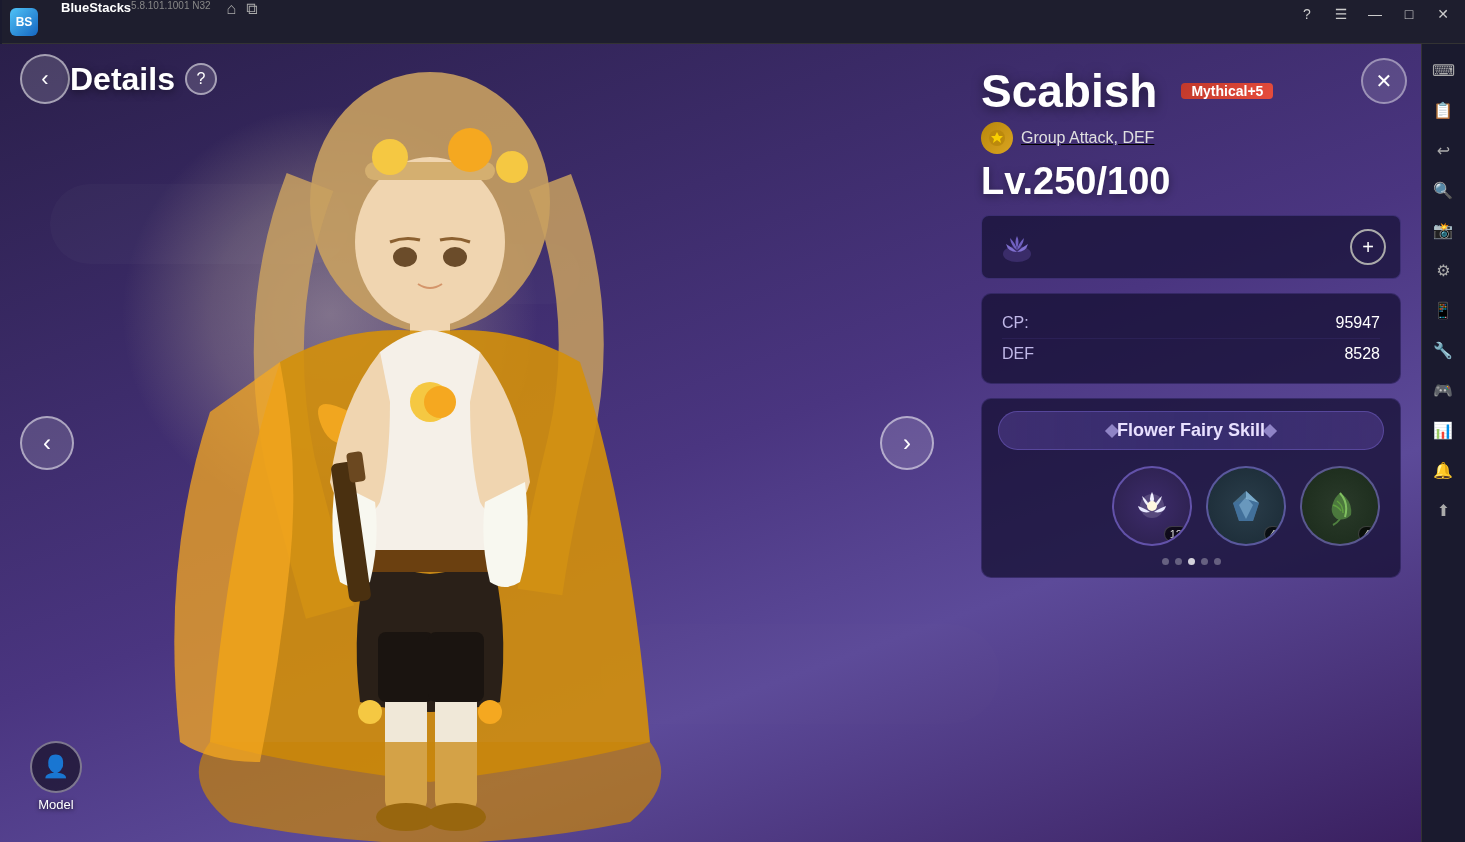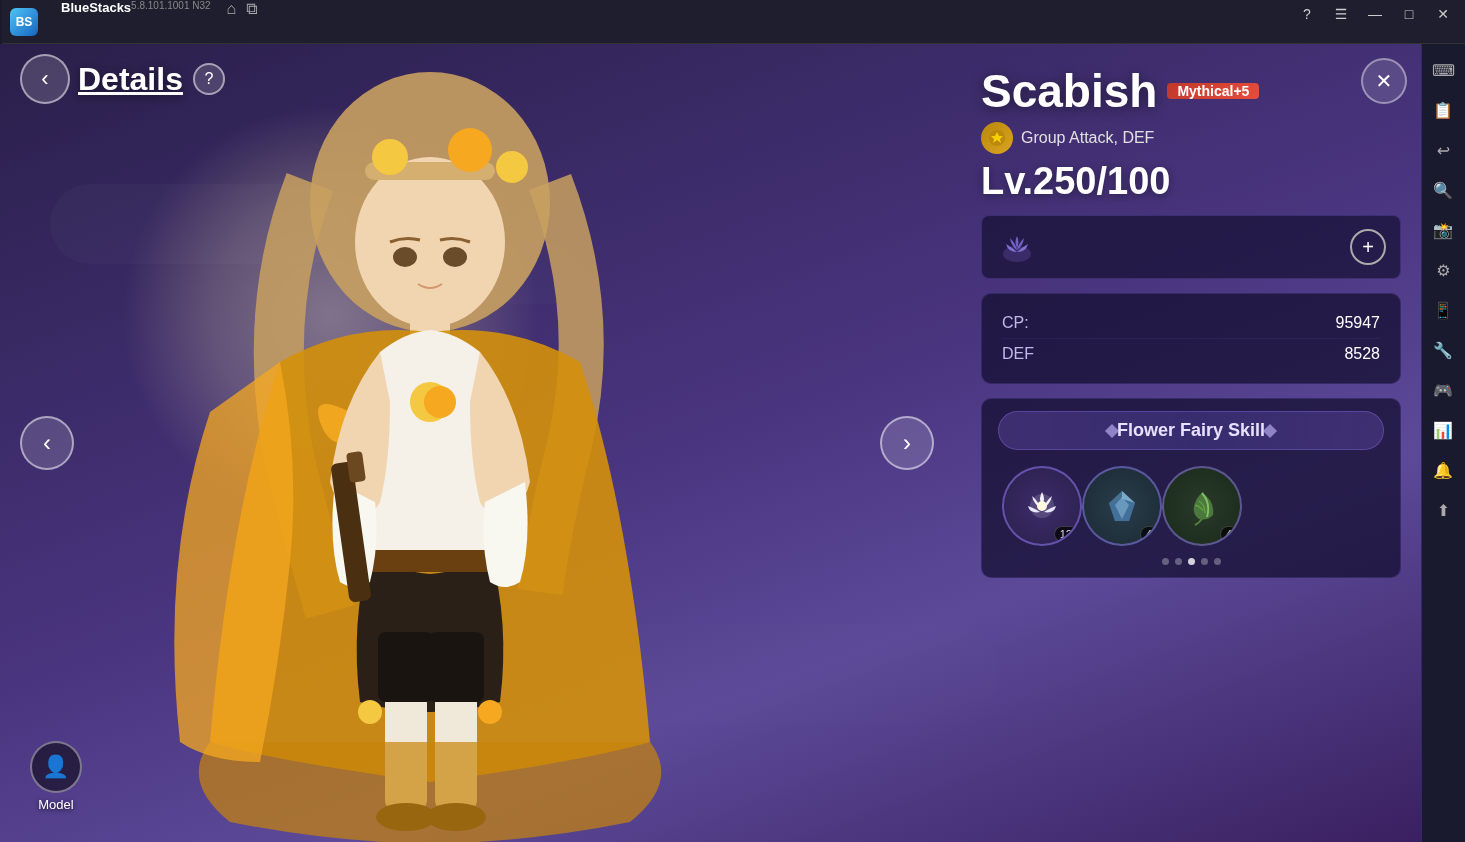--- a/index.html
+++ b/index.html
@@ -176,23 +176,22 @@
       align-items: center;
       justify-content: center;
       cursor: pointer;
       color: #fff;
       font-size: 22px;
     }
     .header-title {
       color: #fff;
       font-size: 32px;
       font-weight: bold;
-      margin-left: 8px;
+      margin-left: 0;
       text-shadow: 0 2px 8px rgba(0,0,0,0.5);
-      text-decoration: underline;
     }
     .help-button {
       width: 32px;
       height: 32px;
       border-radius: 50%;
       background: rgba(255,255,255,0.15);
       border: 2px solid rgba(255,255,255,0.5);
       display: flex;
       align-items: center;
       justify-content: center;
@@ -259,21 +258,21 @@
       right: 20px;
       top: 20px;
       width: 420px;
       z-index: 10;
     }
 
     
     .char-name-row {
       display: flex;
       align-items: center;
-      gap: 10px;
+      gap: 24px;
       margin-bottom: 4px;
     }
     .char-name {
       color: #fff;
       font-size: 46px;
       font-weight: bold;
       text-shadow: 0 2px 12px rgba(0,0,0,0.5);
     }
     .mythical-badge {
       background: linear-gradient(135deg, #c0392b, #e74c3c);
@@ -283,20 +282,21 @@
       font-size: 14px;
       font-weight: bold;
       white-space: nowrap;
     }
 
     .char-type-row {
       display: flex;
       align-items: center;
       gap: 8px;
       margin-bottom: 6px;
+      text-decoration: underline;
     }
     .type-icon {
       width: 32px;
       height: 32px;
       border-radius: 50%;
       background: linear-gradient(135deg, #b8860b, #daa520);
       display: flex;
       align-items: center;
       justify-content: center;
       font-size: 16px;
@@ -398,21 +398,22 @@
     }
     .fairy-diamond {
       width: 10px;
       height: 10px;
       background: rgba(200,190,255,0.6);
       transform: rotate(45deg);
     }
 
     .skill-icons-row {
       display: flex;
-      justify-content: flex-start;
+      gap: 14px;
+      justify-content: flex-end;
       padding: 0 4px;
     }
     .skill-icon-item {
       position: relative;
       display: flex;
       flex-direction: column;
       align-items: center;
     }
     .skill-icon-circle {
       width: 80px;

